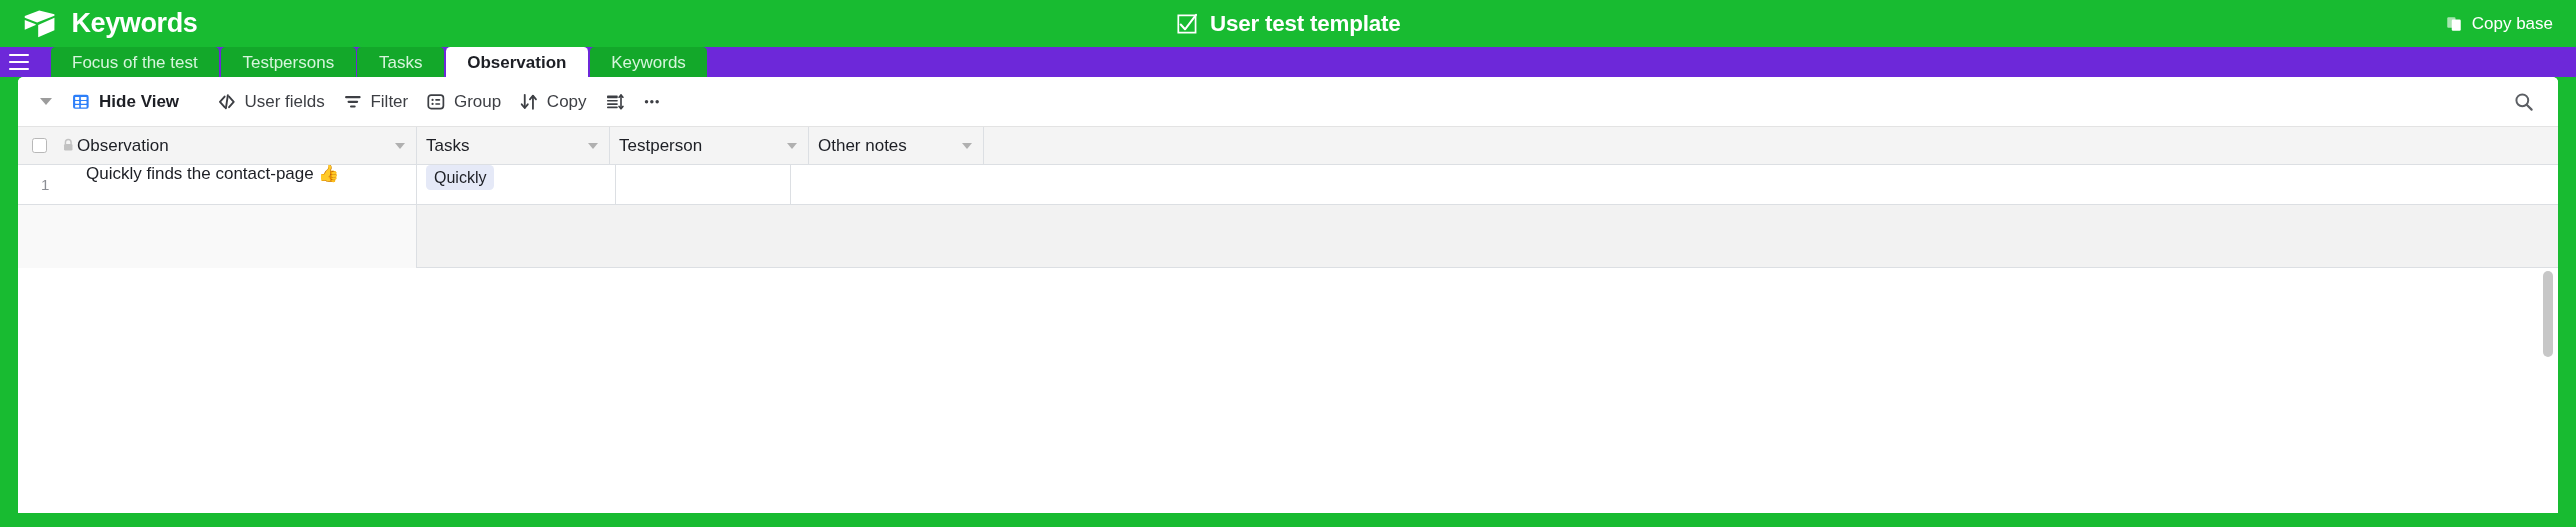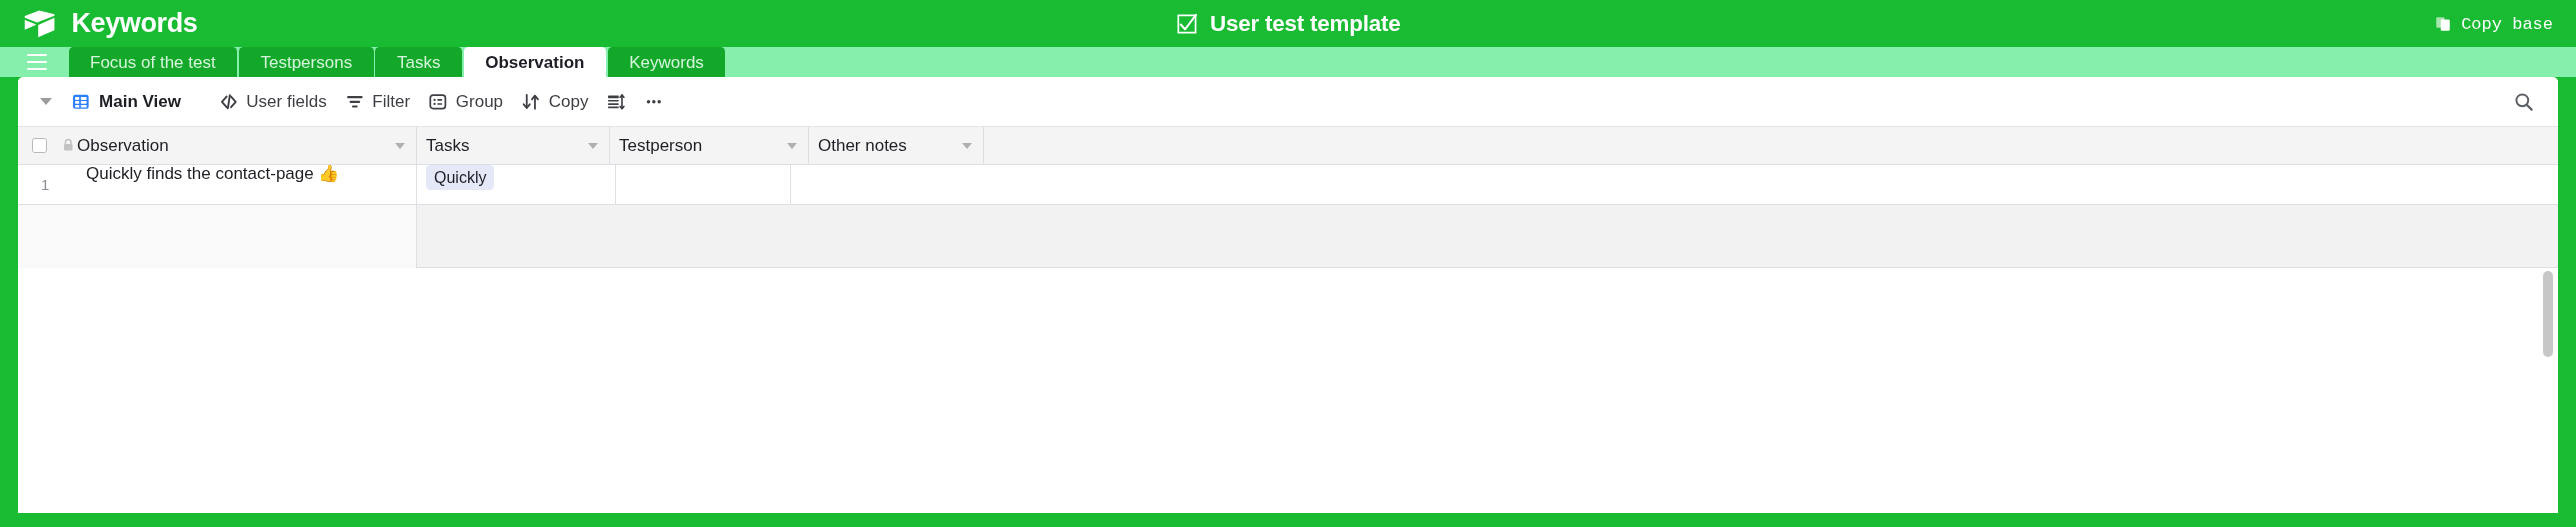--- a/index.html
+++ b/index.html
@@ -63,42 +63,40 @@
     line-height: 1;
     letter-spacing: -0.2px;
   }
 
   .copy-base {
     position: absolute;
     right: 23px;
     top: 50%;
     transform: translateY(-50%);
     display: flex;
-    align-items: flex-end;
+    align-items: flex-start;
     gap: 9px;
     cursor: pointer;
     white-space: nowrap;
-    font-family: Liberation Mono, monospace;
   }
 
   .copy-base-icon { width: 18px; height: 18px; display: block; flex: none; }
 
   .copy-base-label {
     color: #ffffff;
     font-size: 17px;
     line-height: 1;
   }
 
   
   .tabbar {
     height: 30px;
     display: flex;
     align-items: flex-end;
-    padding-left: 18px;
-    background: #86efac;
+    background: #6d28d9;
   }
 
   .hamburger {
     width: 38px;
     height: 30px;
     display: flex;
     flex-direction: column;
     align-items: center;
     justify-content: center;
     gap: 4.5px;
@@ -440,21 +438,21 @@
     <div class="vb-item viewname">
       <svg class="vb-icon" viewBox="0 0 24 24">
         <rect x="2.5" y="3.5" width="19" height="17" rx="2.5" fill="#2d7ff9"></rect>
         <rect x="5" y="6" width="5" height="3.6" rx="0.8" fill="#ffffff"></rect>
         <rect x="12" y="6" width="7" height="3.6" rx="0.8" fill="#ffffff"></rect>
         <rect x="5" y="11" width="5" height="3.3" rx="0.8" fill="#ffffff"></rect>
         <rect x="12" y="11" width="7" height="3.3" rx="0.8" fill="#ffffff"></rect>
         <rect x="5" y="15.7" width="5" height="3.3" rx="0.8" fill="#ffffff"></rect>
         <rect x="12" y="15.7" width="7" height="3.3" rx="0.8" fill="#ffffff"></rect>
       </svg>
-      <span class="vb-label">Main View</span>
+      <span class="vb-label">Hide View</span>
     </div>
 
     <div class="vb-gap"></div>
 
     <div class="vb-item">
       <svg class="vb-icon" viewBox="0 0 24 24">
         <path d="M9.3 5.5 L3.6 12 L9.3 18.5" fill="none" stroke="#3d3f44" stroke-width="2.3" stroke-linecap="round" stroke-linejoin="round"></path>
         <path d="M14.7 5.5 L20.4 12 L14.7 18.5" fill="none" stroke="#3d3f44" stroke-width="2.3" stroke-linecap="round" stroke-linejoin="round"></path>
         <path d="M13.2 4 L10.8 20" fill="none" stroke="#3d3f44" stroke-width="2.3" stroke-linecap="round"></path>
       </svg>

